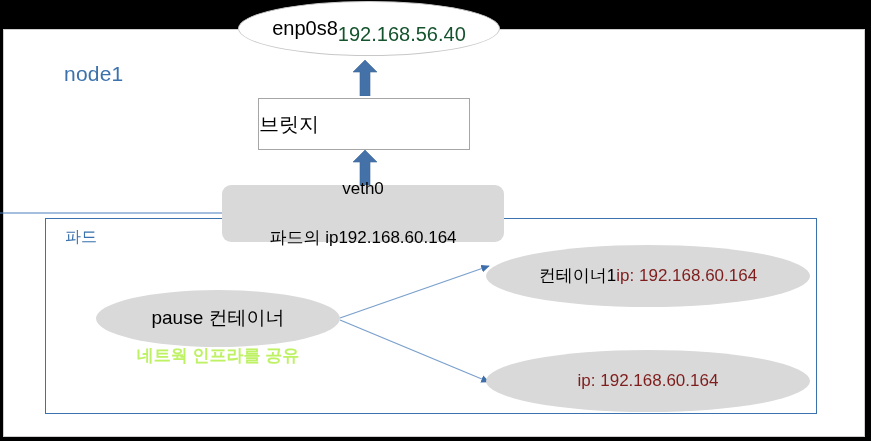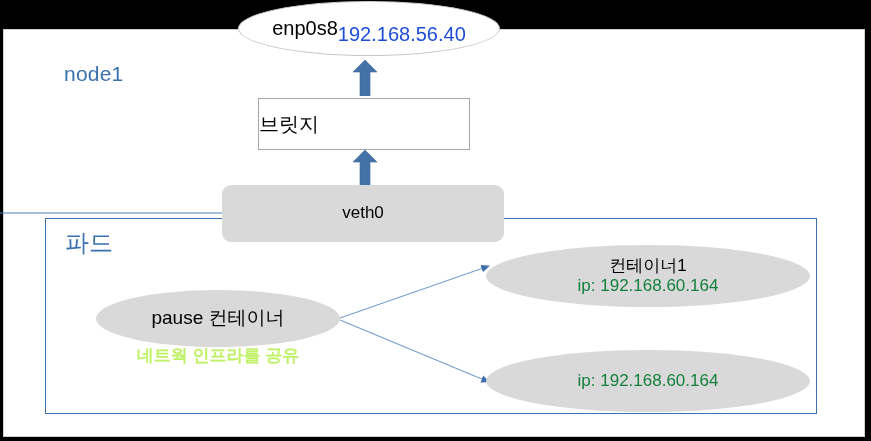--- a/index.html
+++ b/index.html
@@ -55,21 +55,21 @@
     background: #ffffff;
     border: 1px solid #c8c8c8;
     border-radius: 50%;
     box-sizing: border-box;
     display: flex;
     align-items: center;
     justify-content: center;
     line-height: 1.18;
   }
   .enp-ellipse .l1 { font-size: 20px; color: #000; }
-  .enp-ellipse .l2 { font-size: 20px; color: #1d4ed8; margin-top: 12px; }
+  .enp-ellipse .l2 { font-size: 20px; color: #14532d; margin-top: 12px; }
 
   
   .block-arrow {
     position: absolute;
     width: 24px;
     height: 36px;
   }
   .block-arrow svg { display: block; }
 
   #arrow-top    { left: 353px; top: 60px; }
@@ -120,39 +120,39 @@
     width: 772px;
     height: 196px;
     border: 1px solid #3b72ad;
     background: transparent;
     box-sizing: border-box;
   }
   .pod-label {
     position: absolute;
     left: 65px;
     top: 227px;
-    font-size: 24px;
+    font-size: 16px;
     color: #3b72ad;
     white-space: nowrap;
   }
 
   
   .gray-ellipse {
     position: absolute;
     background: #d9d9d9;
     border-radius: 50%;
     display: flex;
-    flex-direction: column;
+    flex-direction: row;
     align-items: center;
     justify-content: center;
     line-height: 1.2;
     z-index: 5;
   }
   .gray-ellipse .l1 { font-size: 17px; color: #000; }
-  .gray-ellipse .l2 { font-size: 17px; color: #15803d; }
+  .gray-ellipse .l2 { font-size: 17px; color: #7f1d1d; }
 
   #pause-ellipse {
     left: 96px;
     top: 290px;
     width: 244px;
     height: 57px;
   }
   #pause-ellipse .l1 { font-size: 19px; }
 
   #container1-ellipse {
@@ -228,20 +228,21 @@
     </svg>
   </div>
 
   <div class="enp-ellipse">
     <div class="l1">enp0s8</div>
     <div class="l2">192.168.56.40</div>
   </div>
 
   <div class="veth-box">
     <div class="l1">veth0</div>
+    <div class="l2">파드의 ip192.168.60.164</div>
   </div>
 
   <div class="gray-ellipse" id="pause-ellipse">
     <div class="l1">pause 컨테이너</div>
   </div>
 
   <div class="share-note">네트웍 인프라를 공유</div>
 
   <div class="gray-ellipse" id="container1-ellipse">
     <div class="l1">컨테이너1</div>

